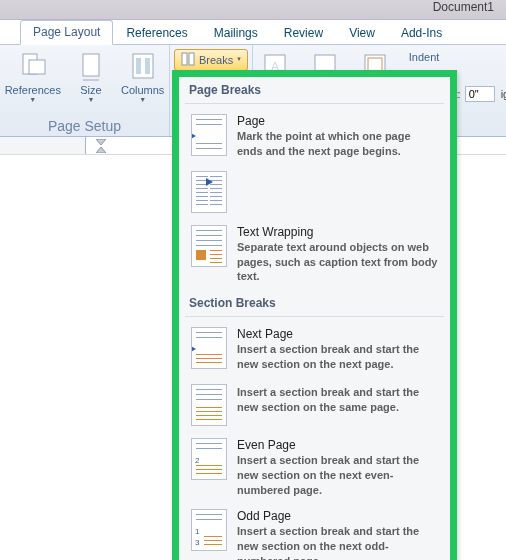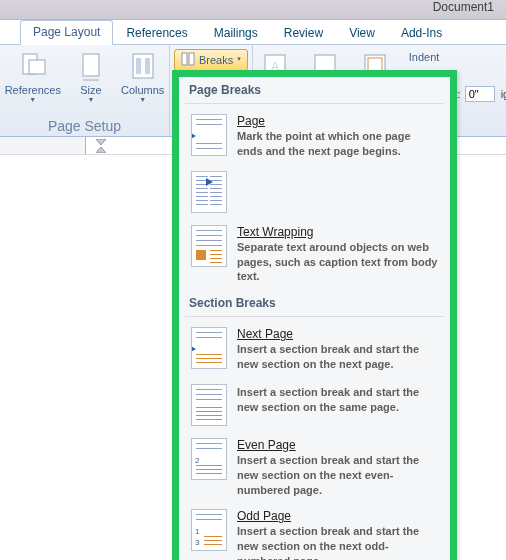--- a/index.html
+++ b/index.html
@@ -188,21 +188,20 @@
     width: 36px; height: 42px;
     background: #fff;
     border: 1px solid #b8c1cd;
     flex-shrink: 0;
     position: relative;
     overflow: hidden;
   }
   .dd-text { flex: 1; }
   .dd-text .t1 {
     font-size: 12px;
-    text-decoration: underline;
     color: #222;
   }
   .dd-text .t2 {
     font-size: 11px;
     color: #5e5e5e;
     line-height: 1.35;
     margin-top: 1px;
     font-weight: bold;
   }
   

